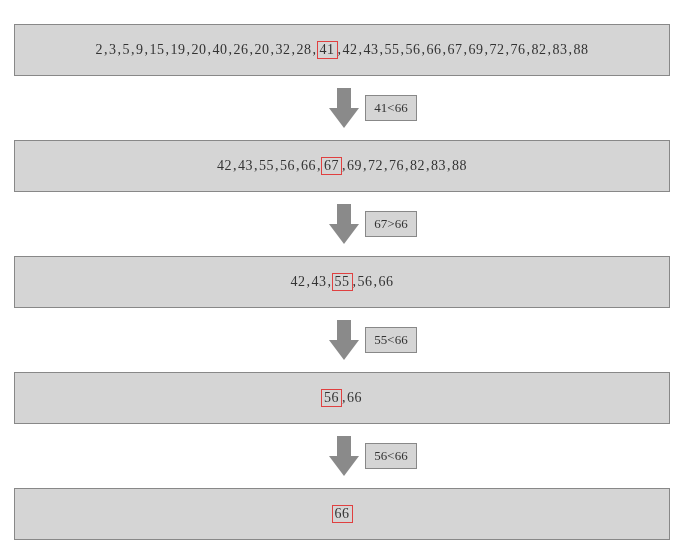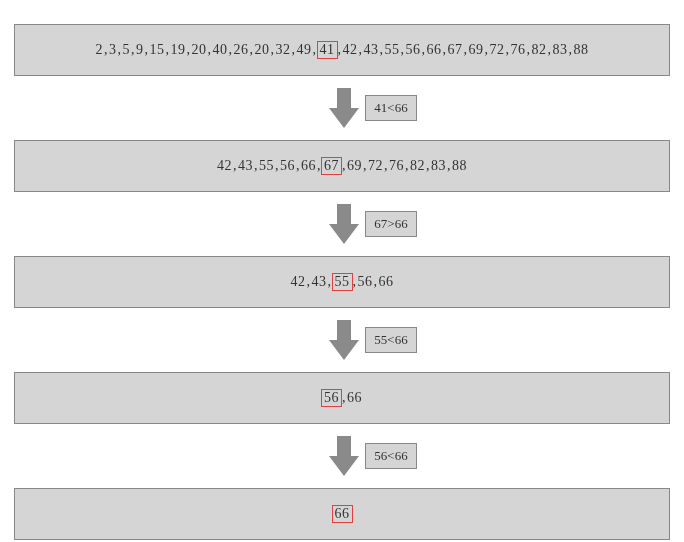--- a/index.html
+++ b/index.html
@@ -103,21 +103,21 @@
       <span class="num">20</span>
       <span class="comma">,</span>
       <span class="num">40</span>
       <span class="comma">,</span>
       <span class="num">26</span>
       <span class="comma">,</span>
       <span class="num">20</span>
       <span class="comma">,</span>
       <span class="num">32</span>
       <span class="comma">,</span>
-      <span class="num">49</span>
+      <span class="num">28</span>
       <span class="comma">,</span>
       <span class="num highlight">41</span>
       <span class="comma">,</span>
       <span class="num">42</span>
       <span class="comma">,</span>
       <span class="num">43</span>
       <span class="comma">,</span>
       <span class="num">55</span>
       <span class="comma">,</span>
       <span class="num">56</span>

